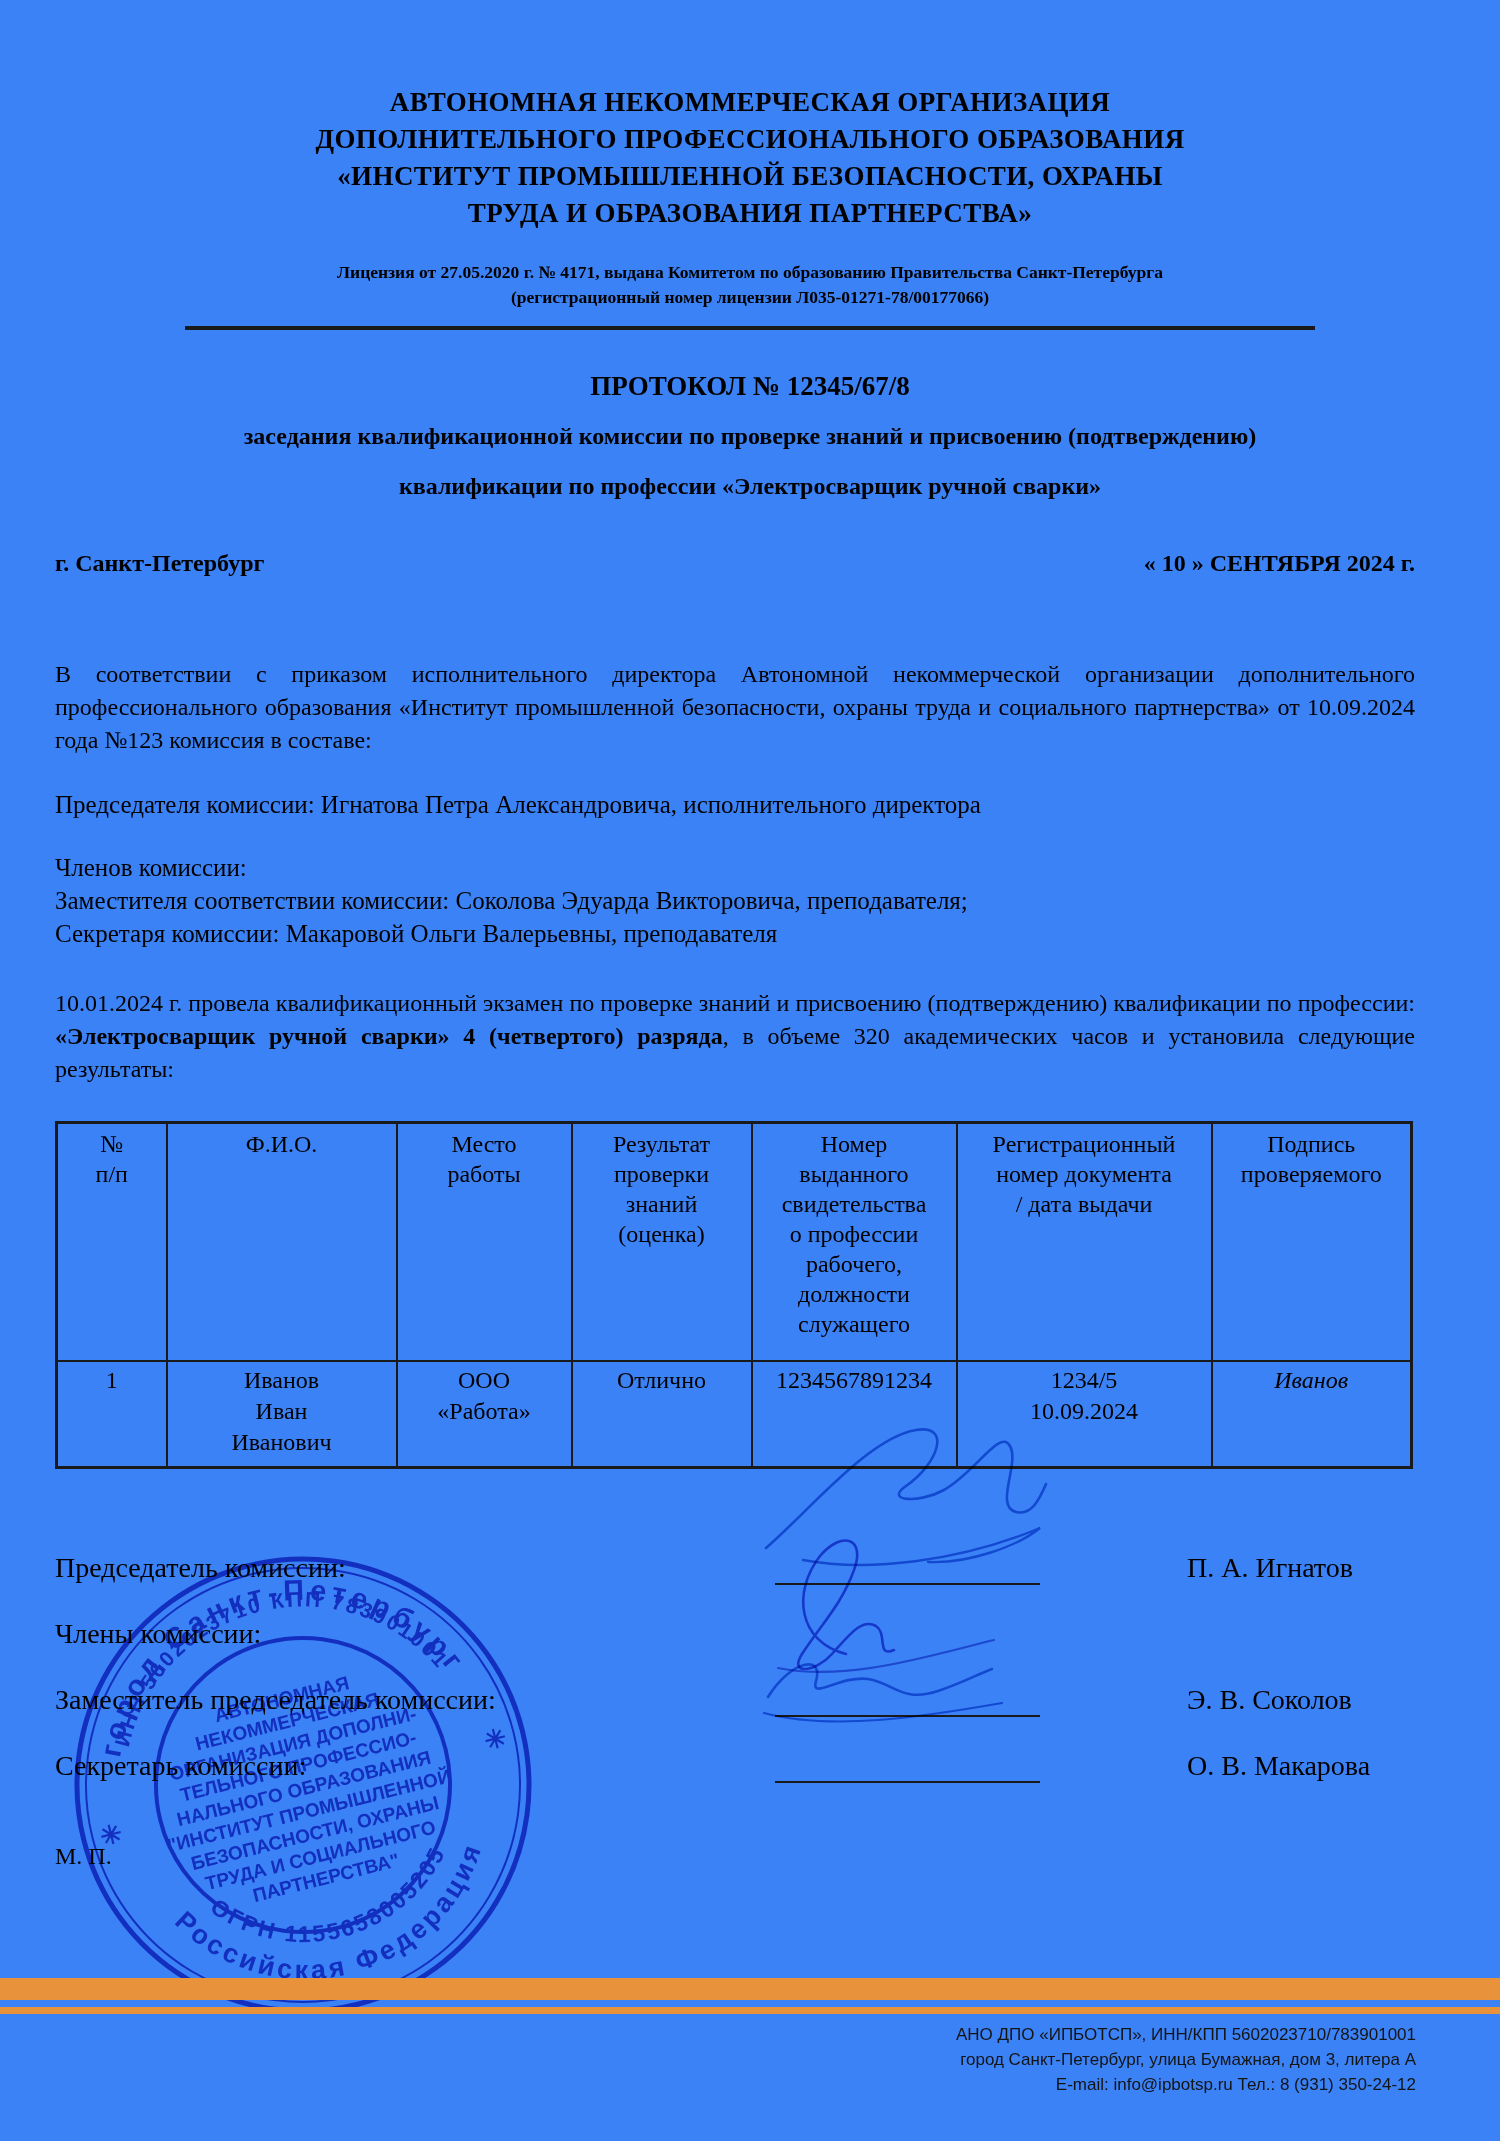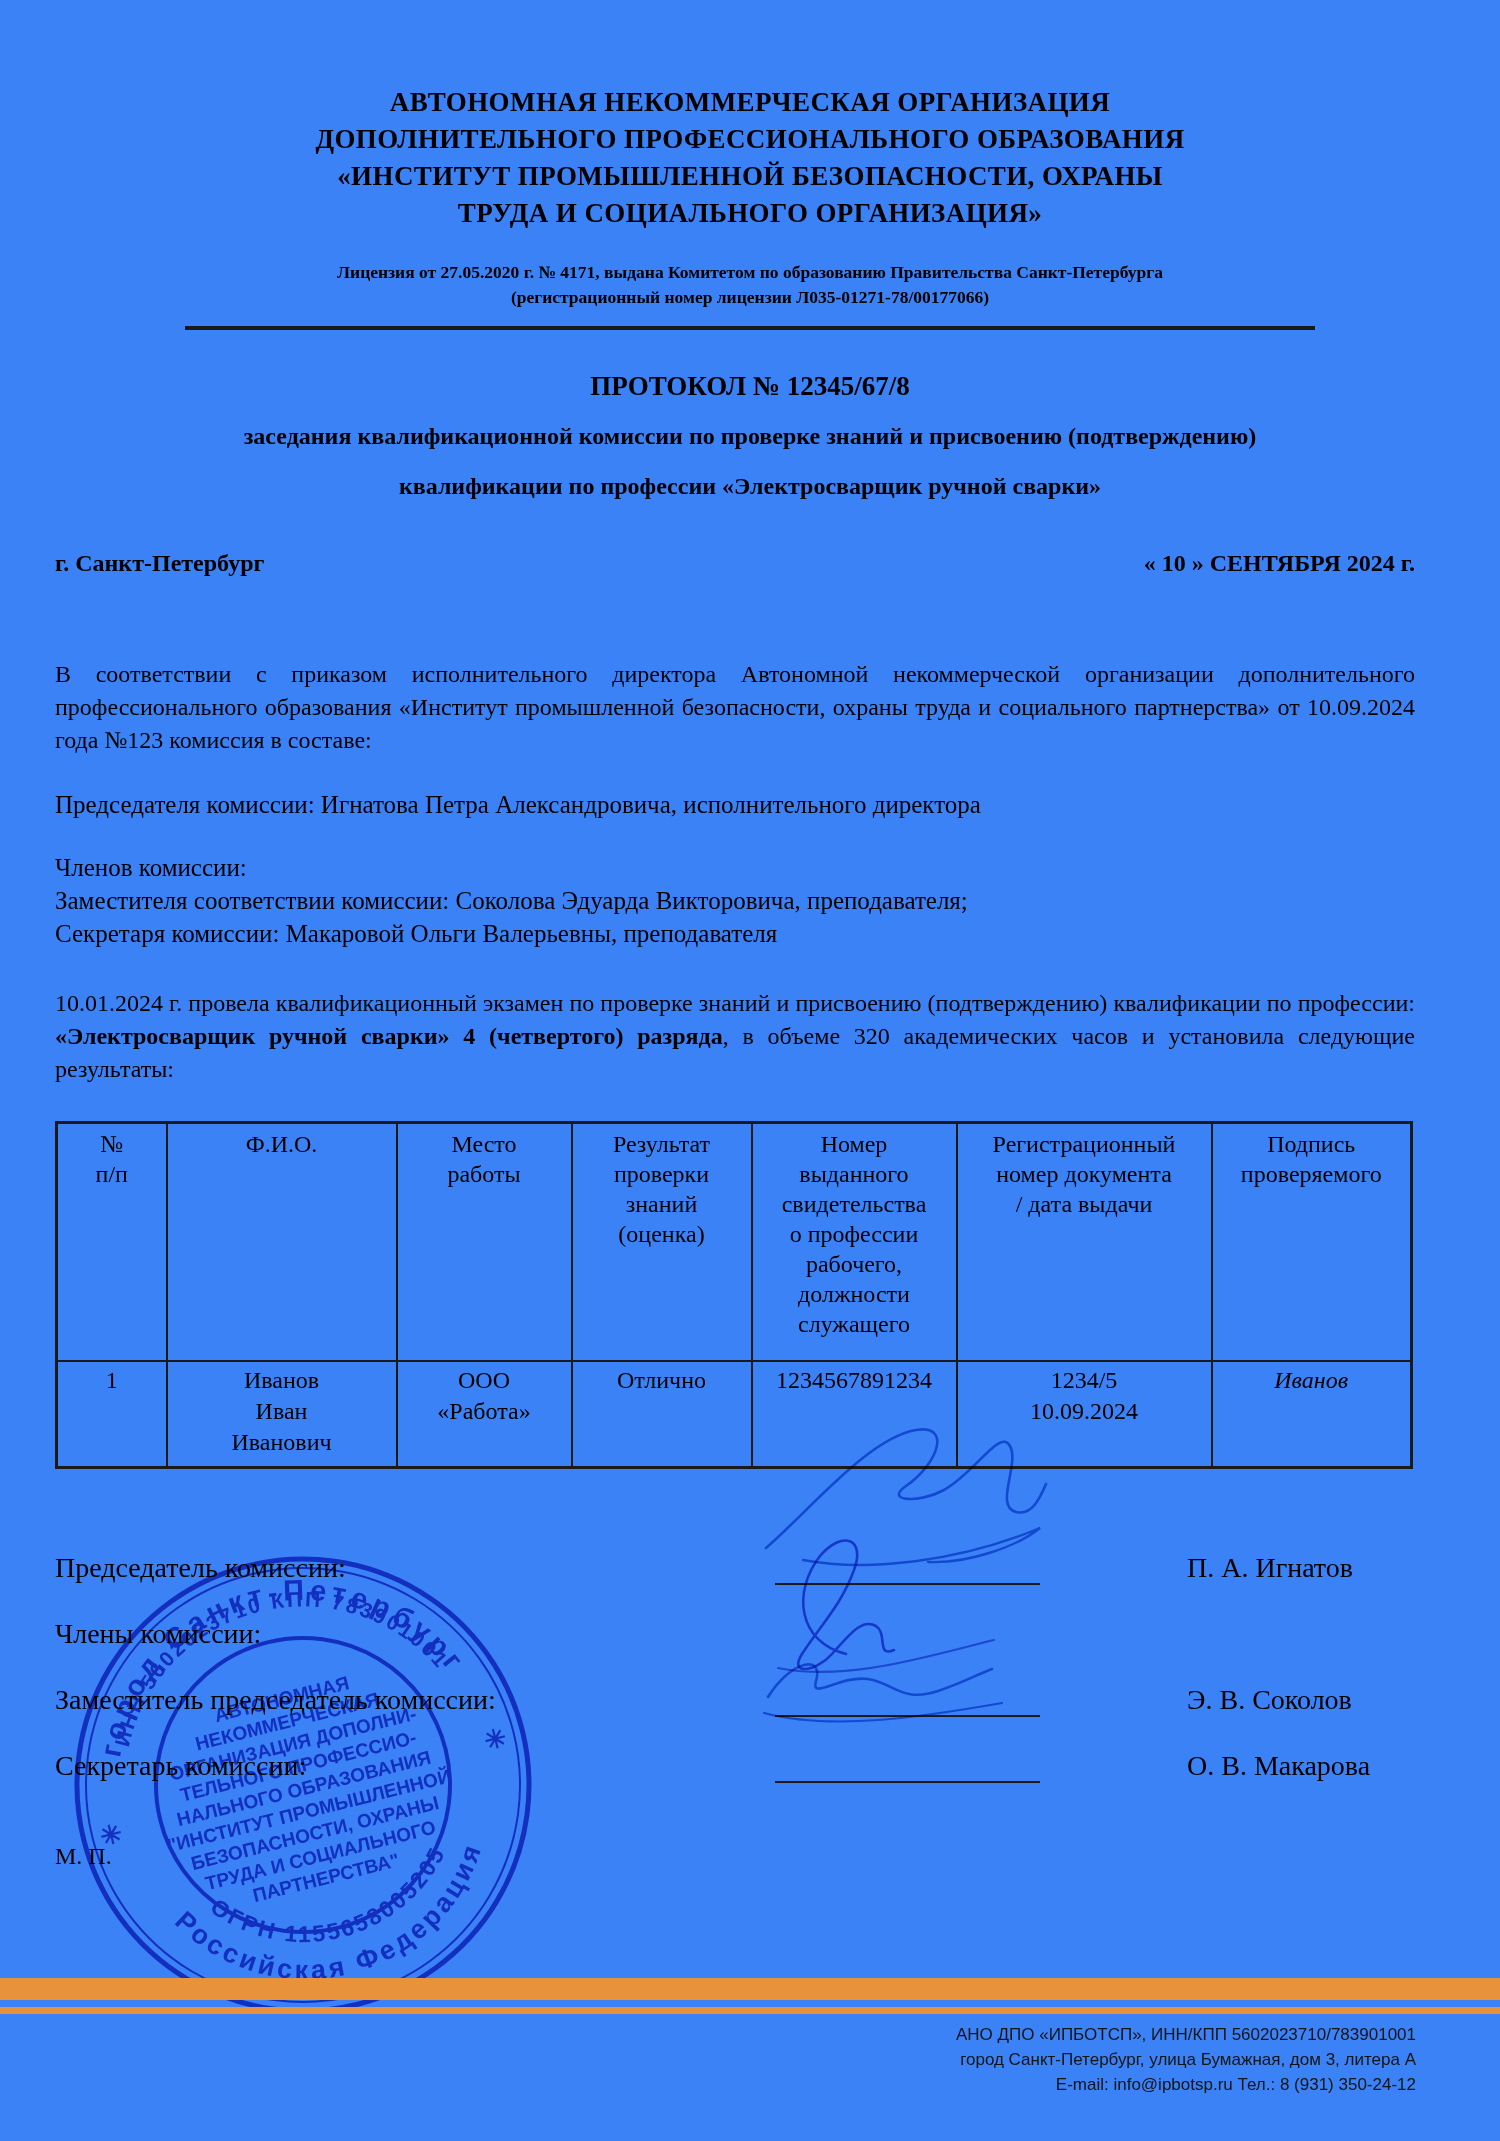--- a/index.html
+++ b/index.html
@@ -62,21 +62,21 @@
 </head>
 <body>
 
 <div class="page">
 
   <div class="head">
     <div class="org-header">
       <div>АВТОНОМНАЯ НЕКОММЕРЧЕСКАЯ ОРГАНИЗАЦИЯ</div>
       <div>ДОПОЛНИТЕЛЬНОГО ПРОФЕССИОНАЛЬНОГО ОБРАЗОВАНИЯ</div>
       <div>«ИНСТИТУТ ПРОМЫШЛЕННОЙ БЕЗОПАСНОСТИ, ОХРАНЫ</div>
-      <div>ТРУДА И СОЦИАЛЬНОГО ОРГАНИЗАЦИЯ»</div>
+      <div>ТРУДА И ОБРАЗОВАНИЯ ПАРТНЕРСТВА»</div>
     </div>
     <div class="license">
       <div>Лицензия от 27.05.2020 г. № 4171, выдана Комитетом по образованию Правительства Санкт-Петербурга</div>
       <div>(регистрационный номер лицензии Л035-01271-78/00177066)</div>
     </div>
     <div class="rule"></div>
     <div class="protocol-title">ПРОТОКОЛ № 12345/67/8</div>
     <div class="protocol-subtitle">заседания квалификационной комиссии по проверке знаний и присвоению (подтверждению)
 квалификации по профессии «Электросварщик ручной сварки»</div>
   </div>

